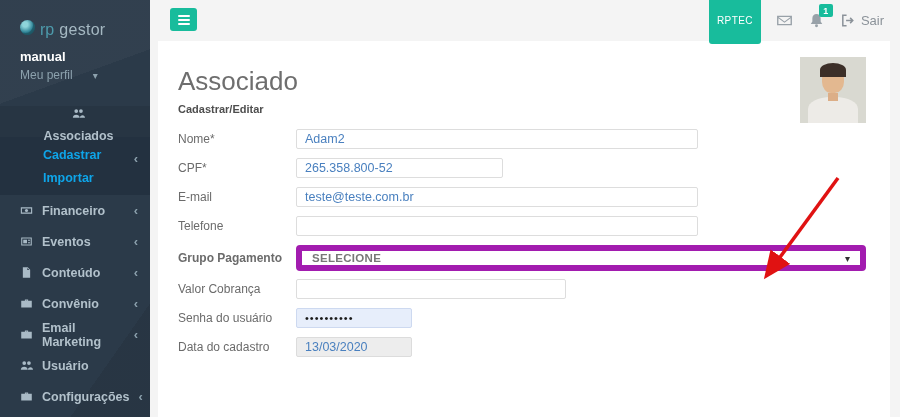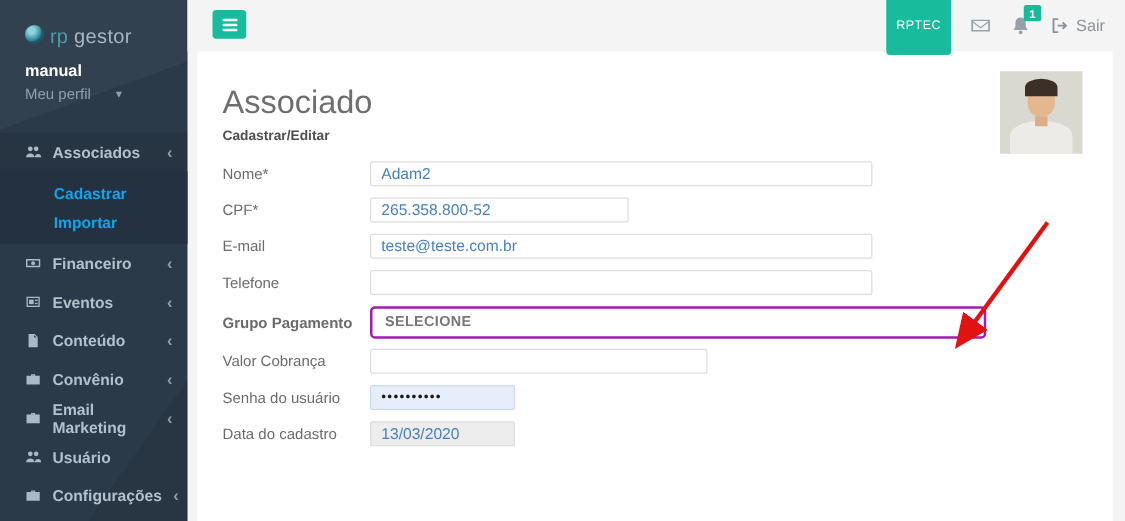--- a/index.html
+++ b/index.html
@@ -17,21 +17,21 @@
     box-shadow:inset -2px -2px 0 rgba(0,0,0,.25);}
   .logo-prefix{color:#4d9aab;font-size:16px;line-height:14px;}
   .logo-name{color:#a5b8c2;font-size:16px;line-height:14px;letter-spacing:.3px;}
   .user-name{margin:12px 0 0 20px;font-size:13px;font-weight:bold;color:#fff;}
   .profile-link{margin:4px 0 0 20px;font-size:12px;color:#8ca1ad;display:flex;align-items:center;gap:20px;cursor:pointer;}
   .profile-link .caret{font-size:10px;color:#8ca1ad;}
 
   .menu{margin-top:24px;}
   .menu-item{height:31px;display:flex;align-items:center;gap:9px;padding:0 12px 0 19px;
     font-size:12.5px;font-weight:bold;color:#b2c1cb;cursor:pointer;}
-  .menu-item.active{background:rgba(0,0,0,.08);}
+  .menu-item.active{background:rgba(0,0,0,.08);flex-direction:column;}
   .menu-item .micon{width:14px;height:14px;flex:0 0 14px;display:flex;align-items:center;justify-content:center;color:#a9bac6;}
   .menu-item .micon svg{width:13px;height:13px;fill:currentColor;}
   .menu-item .chev{margin-left:auto;font-size:13px;color:#8ca1ad;line-height:1;}
   .submenu{background:#233140;padding:6px 0;}
   .submenu-item{height:23px;display:flex;align-items:center;padding-left:43px;
     font-size:12.5px;font-weight:bold;color:#0ea5e9;cursor:pointer;}
 
   
   .topbar{position:absolute;left:150px;top:0;right:0;height:41px;background:#f4f4f4;z-index:3;}
   .hamburger{position:absolute;left:20px;top:8px;width:27px;height:23px;background:#18bc9c;border:none;
@@ -62,21 +62,21 @@
   .form-row{display:flex;align-items:center;margin-bottom:9px;}
   .form-label{width:118px;flex:0 0 118px;font-size:12px;color:#6b6b6b;}
   .tinput{height:20px;box-sizing:border-box;border:1px solid #ddd;border-radius:2px;padding:0 8px;
     font-size:12.5px;color:#4a80bf;background:#fff;outline:none;font-family:inherit;}
   .w-full{width:402px;}
   .w-cpf{width:207px;}
   .w-valor{width:270px;}
   .w-small{width:116px;}
   .input-password{background:#e7eefb;border-color:#cdd9f0;color:#1a1a1a;font-size:11px;letter-spacing:1px;}
   .input-disabled{background:#ededed;border-color:#dcdcdc;}
-  .select-box{width:493px;height:26px;box-sizing:border-box;border:2px solid #a21caf;border-radius:4px;
+  .select-box{width:570px;height:26px;box-sizing:border-box;border:6px solid #a21caf;border-radius:4px;
     display:flex;align-items:center;justify-content:space-between;padding:0 10px;cursor:pointer;background:#fff;}
   .select-value{font-size:11.5px;color:#777;letter-spacing:.3px;}
   .select-caret{font-size:10px;color:#333;}
 
   .arrow-overlay{position:absolute;left:745px;top:165px;z-index:6;pointer-events:none;}
 </style>
 </head>
 <body>
 
 <div class="app">

